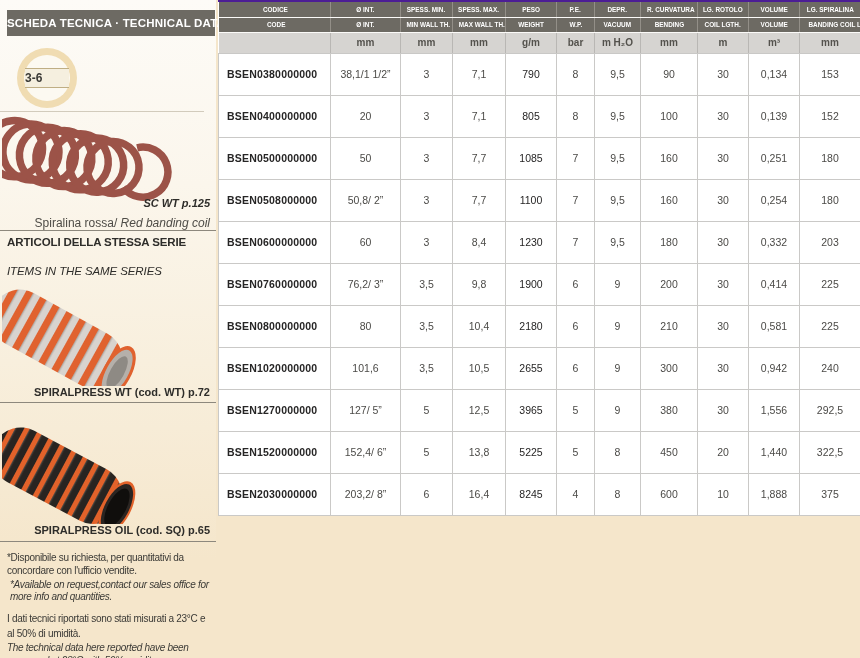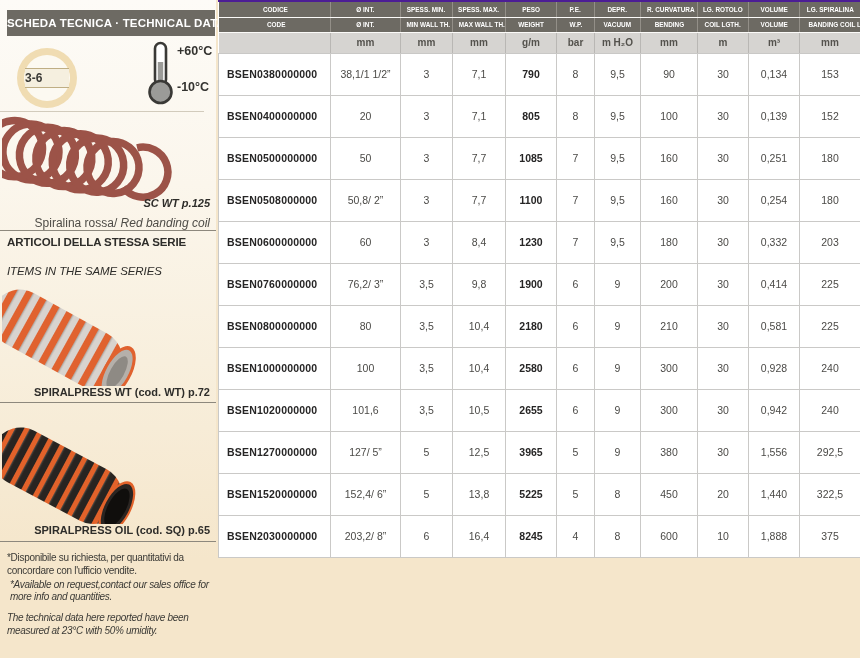--- a/index.html
+++ b/index.html
@@ -81,44 +81,35 @@
     background:#d6d4d1; color:#54524d; font-weight:bold; font-size:10px;
     text-align:center; border-right:1px solid #b9b7b4; border-bottom:1px solid #c9c8c6;
   }
   tbody td {
     height:42px; background:#fff; border:1px solid #cac9c7;
     font-size:10.5px; color:#4b4a47; text-align:center;
   }
   tbody td.code {
     text-align:left; padding-left:8px; font-weight:bold; color:#262525; letter-spacing:.2px;
   }
-  tbody td.peso { font-weight:bold; color:#262525; }
+  tbody td.peso { font-weight:normal; color:#262525; }
 </style>
 </head>
 <body>
 
 <div class="sidebar">
 
   <div class="sb-header">SCHEDA TECNICA · TECHNICAL DATA</div>
 
   <div class="badge">
     <div class="badge-inner">
       <div class="badge-label">3-6</div>
     </div>
   </div>
 
-  <div class="thermo-wrap">
-    <svg width="28" height="66" viewBox="0 0 28 66">
-      <rect x="8" y="3" width="11" height="42" rx="5.5" fill="#ffffff" stroke="#3a3936" stroke-width="2.6"></rect>
-      <rect x="10.8" y="22" width="5.4" height="26" fill="#9b9b98"></rect>
-      <circle cx="13.5" cy="52" r="11" fill="#9b9b98" stroke="#3a3936" stroke-width="2.6"></circle>
-    </svg>
-    <div class="thermo-max">+60°C</div>
-    <div class="thermo-min">-10°C</div>
-  </div>
 
   <div class="hairline-top"></div>
 
   <svg class="coil-img" width="172" height="92" viewBox="0 0 172 92">
     <g transform="rotate(-6 86 46)" fill="none" stroke="#9c5348" stroke-width="7.5">
       <circle cx="14" cy="28" r="28"></circle>
       <circle cx="30" cy="33" r="28"></circle>
       <circle cx="46" cy="38" r="28"></circle>
       <circle cx="62" cy="43" r="28"></circle>
       <circle cx="78" cy="48" r="28"></circle>
@@ -176,20 +167,21 @@
     </g>
   </svg>
 
   <div class="rel-label" style="top:524px;">SPIRALPRESS OIL (cod. SQ) p.65</div>
 
   <div class="sb-divider" style="top:541px;"></div>
 
   <div class="notes">
     <div class="note-it">*Disponibile su richiesta, per quantitativi da concordare con l'ufficio vendite.</div>
     <div class="note-en">*Available on request,contact our sales office for more info and quantities.</div>
+    <div class="note-it note-it2">I dati tecnici riportati sono stati misurati a 23°C e al 50% di umidità.</div>
     <div class="note-en2">The technical data here reported have been measured at 23°C with 50% umidity.</div>
   </div>
 
 </div>
 
 <div class="table-panel">
   <table>
     <colgroup>
       <col style="width:112px">
         <col style="width:70px">
@@ -330,33 +322,20 @@
           <td>10,4</td>
           <td class="peso">2180</td>
           <td>6</td>
           <td>9</td>
           <td>210</td>
           <td>30</td>
           <td>0,581</td>
           <td>225</td>
         </tr>
         <tr>
-          <td class="code">BSEN1000000000</td>
-          <td>100</td>
-          <td>3,5</td>
-          <td>10,4</td>
-          <td class="peso">2580</td>
-          <td>6</td>
-          <td>9</td>
-          <td>300</td>
-          <td>30</td>
-          <td>0,928</td>
-          <td>240</td>
-        </tr>
-        <tr>
           <td class="code">BSEN1020000000</td>
           <td>101,6</td>
           <td>3,5</td>
           <td>10,5</td>
           <td class="peso">2655</td>
           <td>6</td>
           <td>9</td>
           <td>300</td>
           <td>30</td>
           <td>0,942</td>

